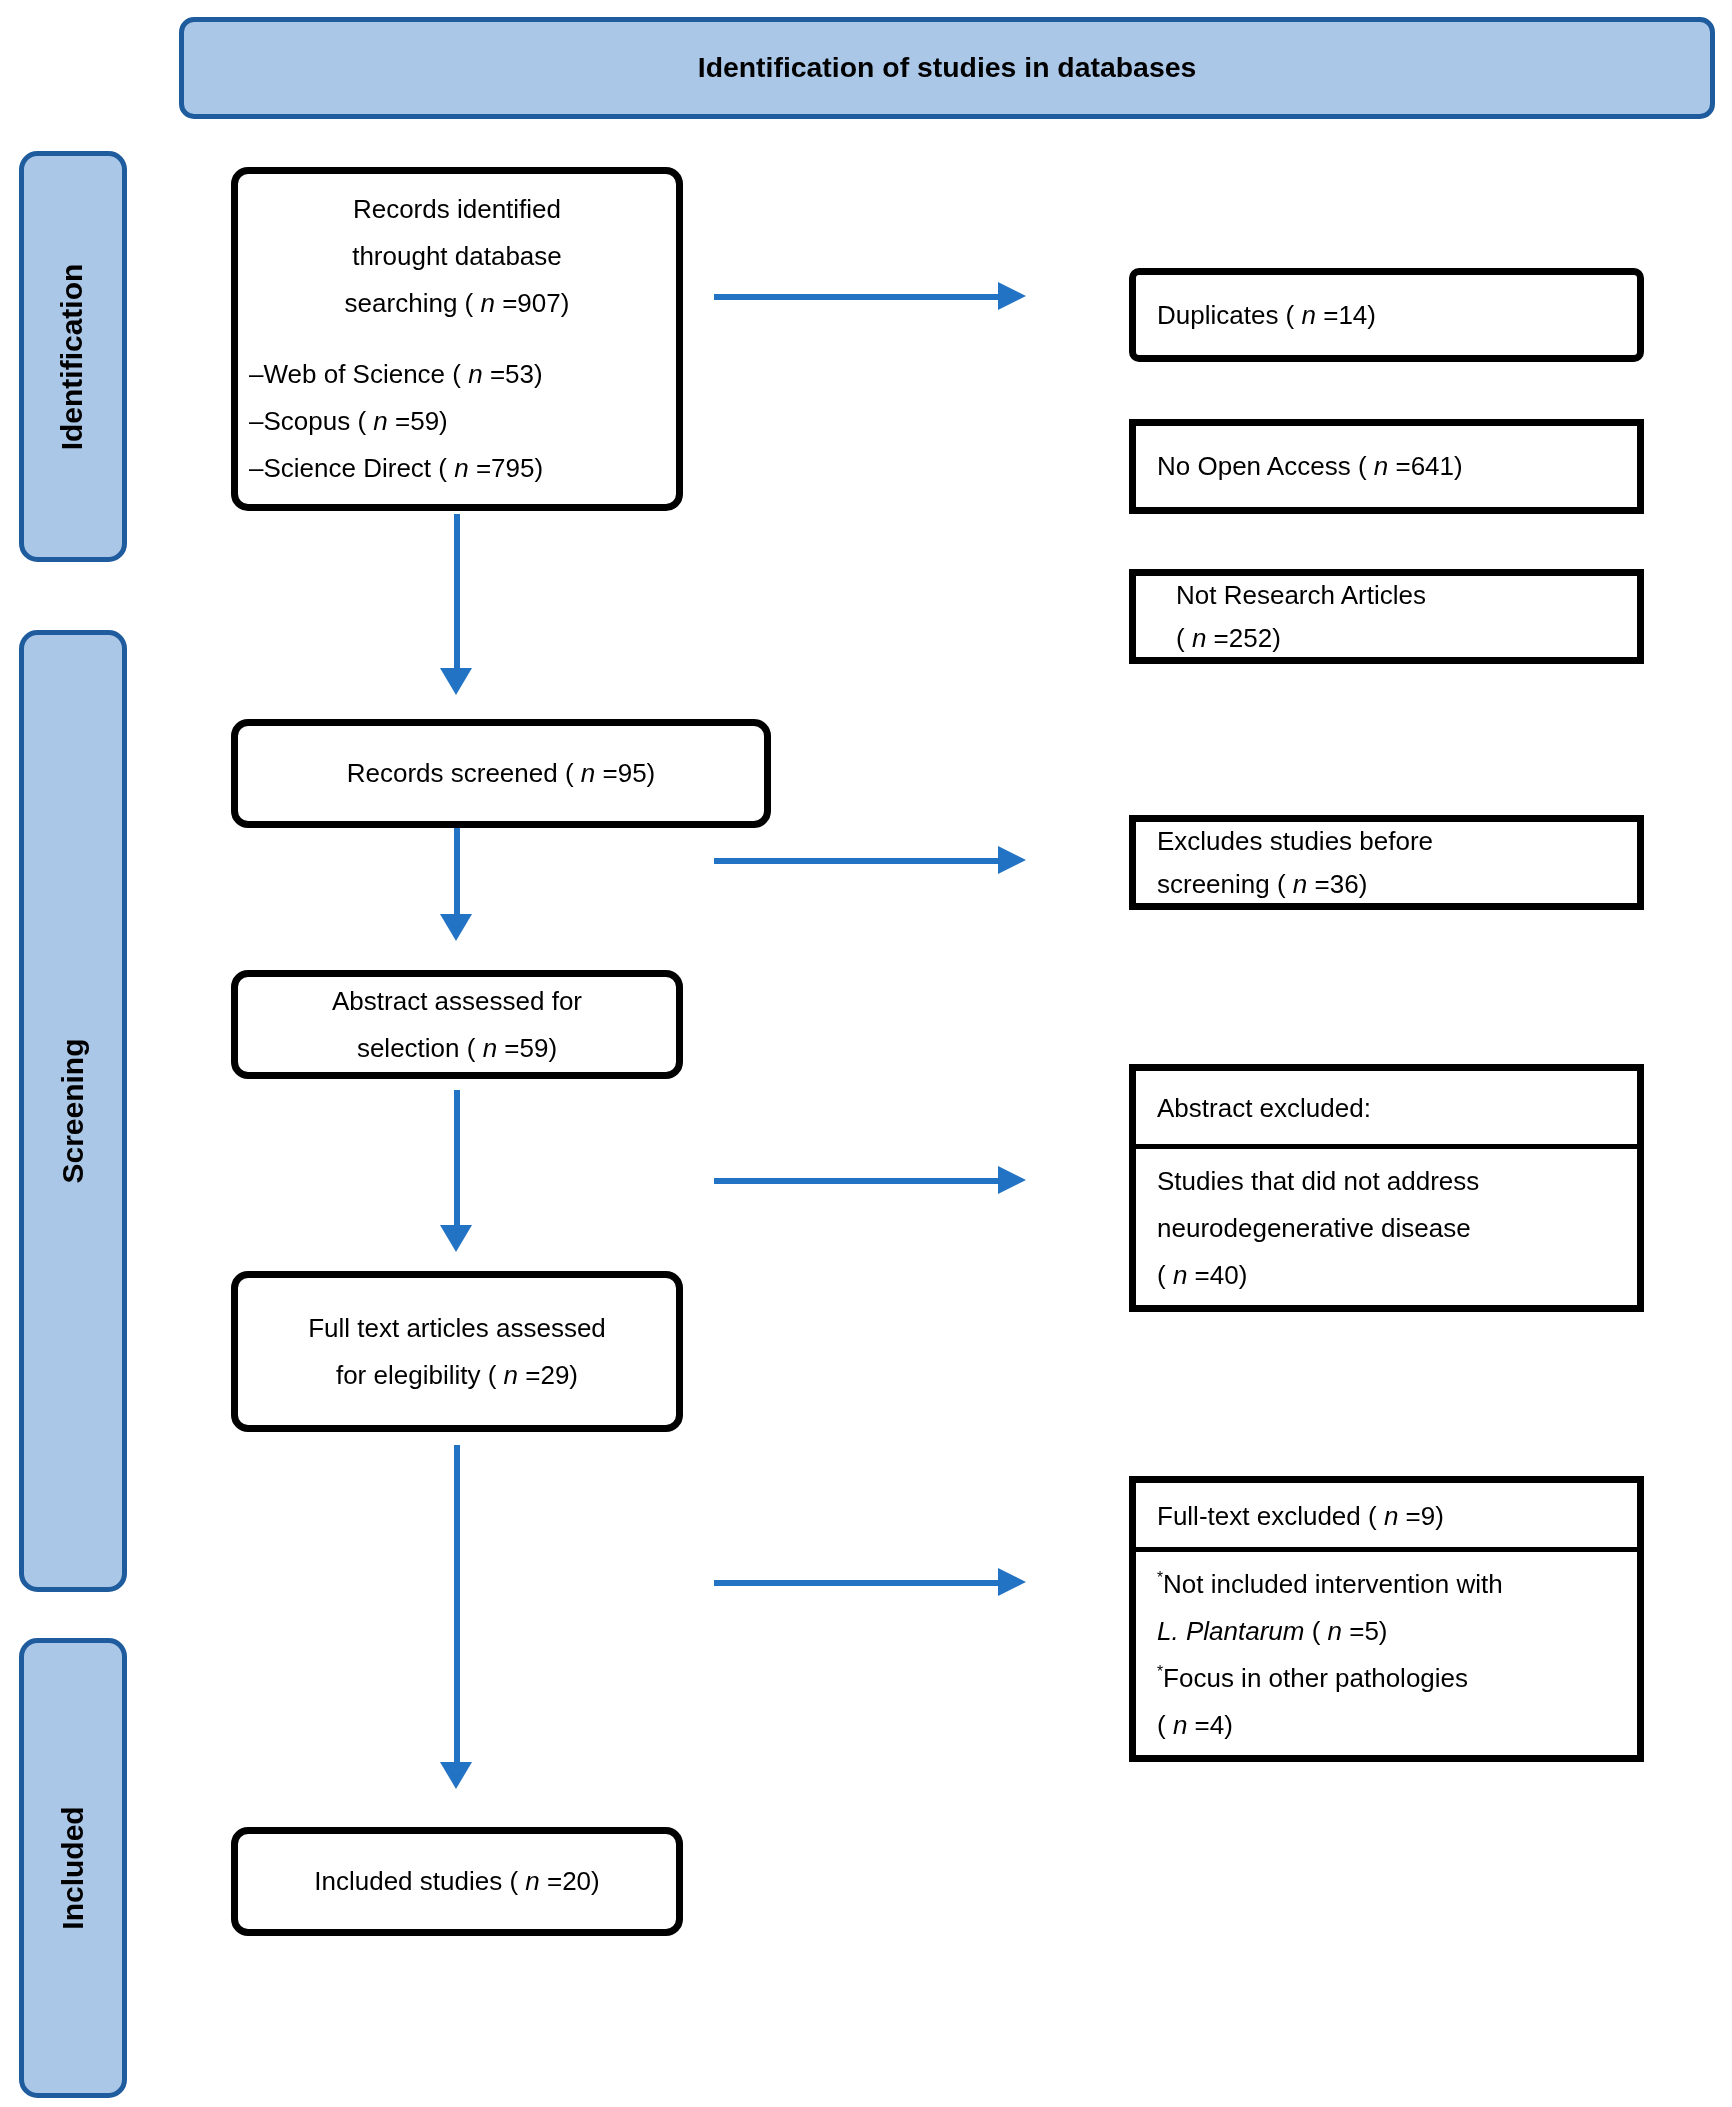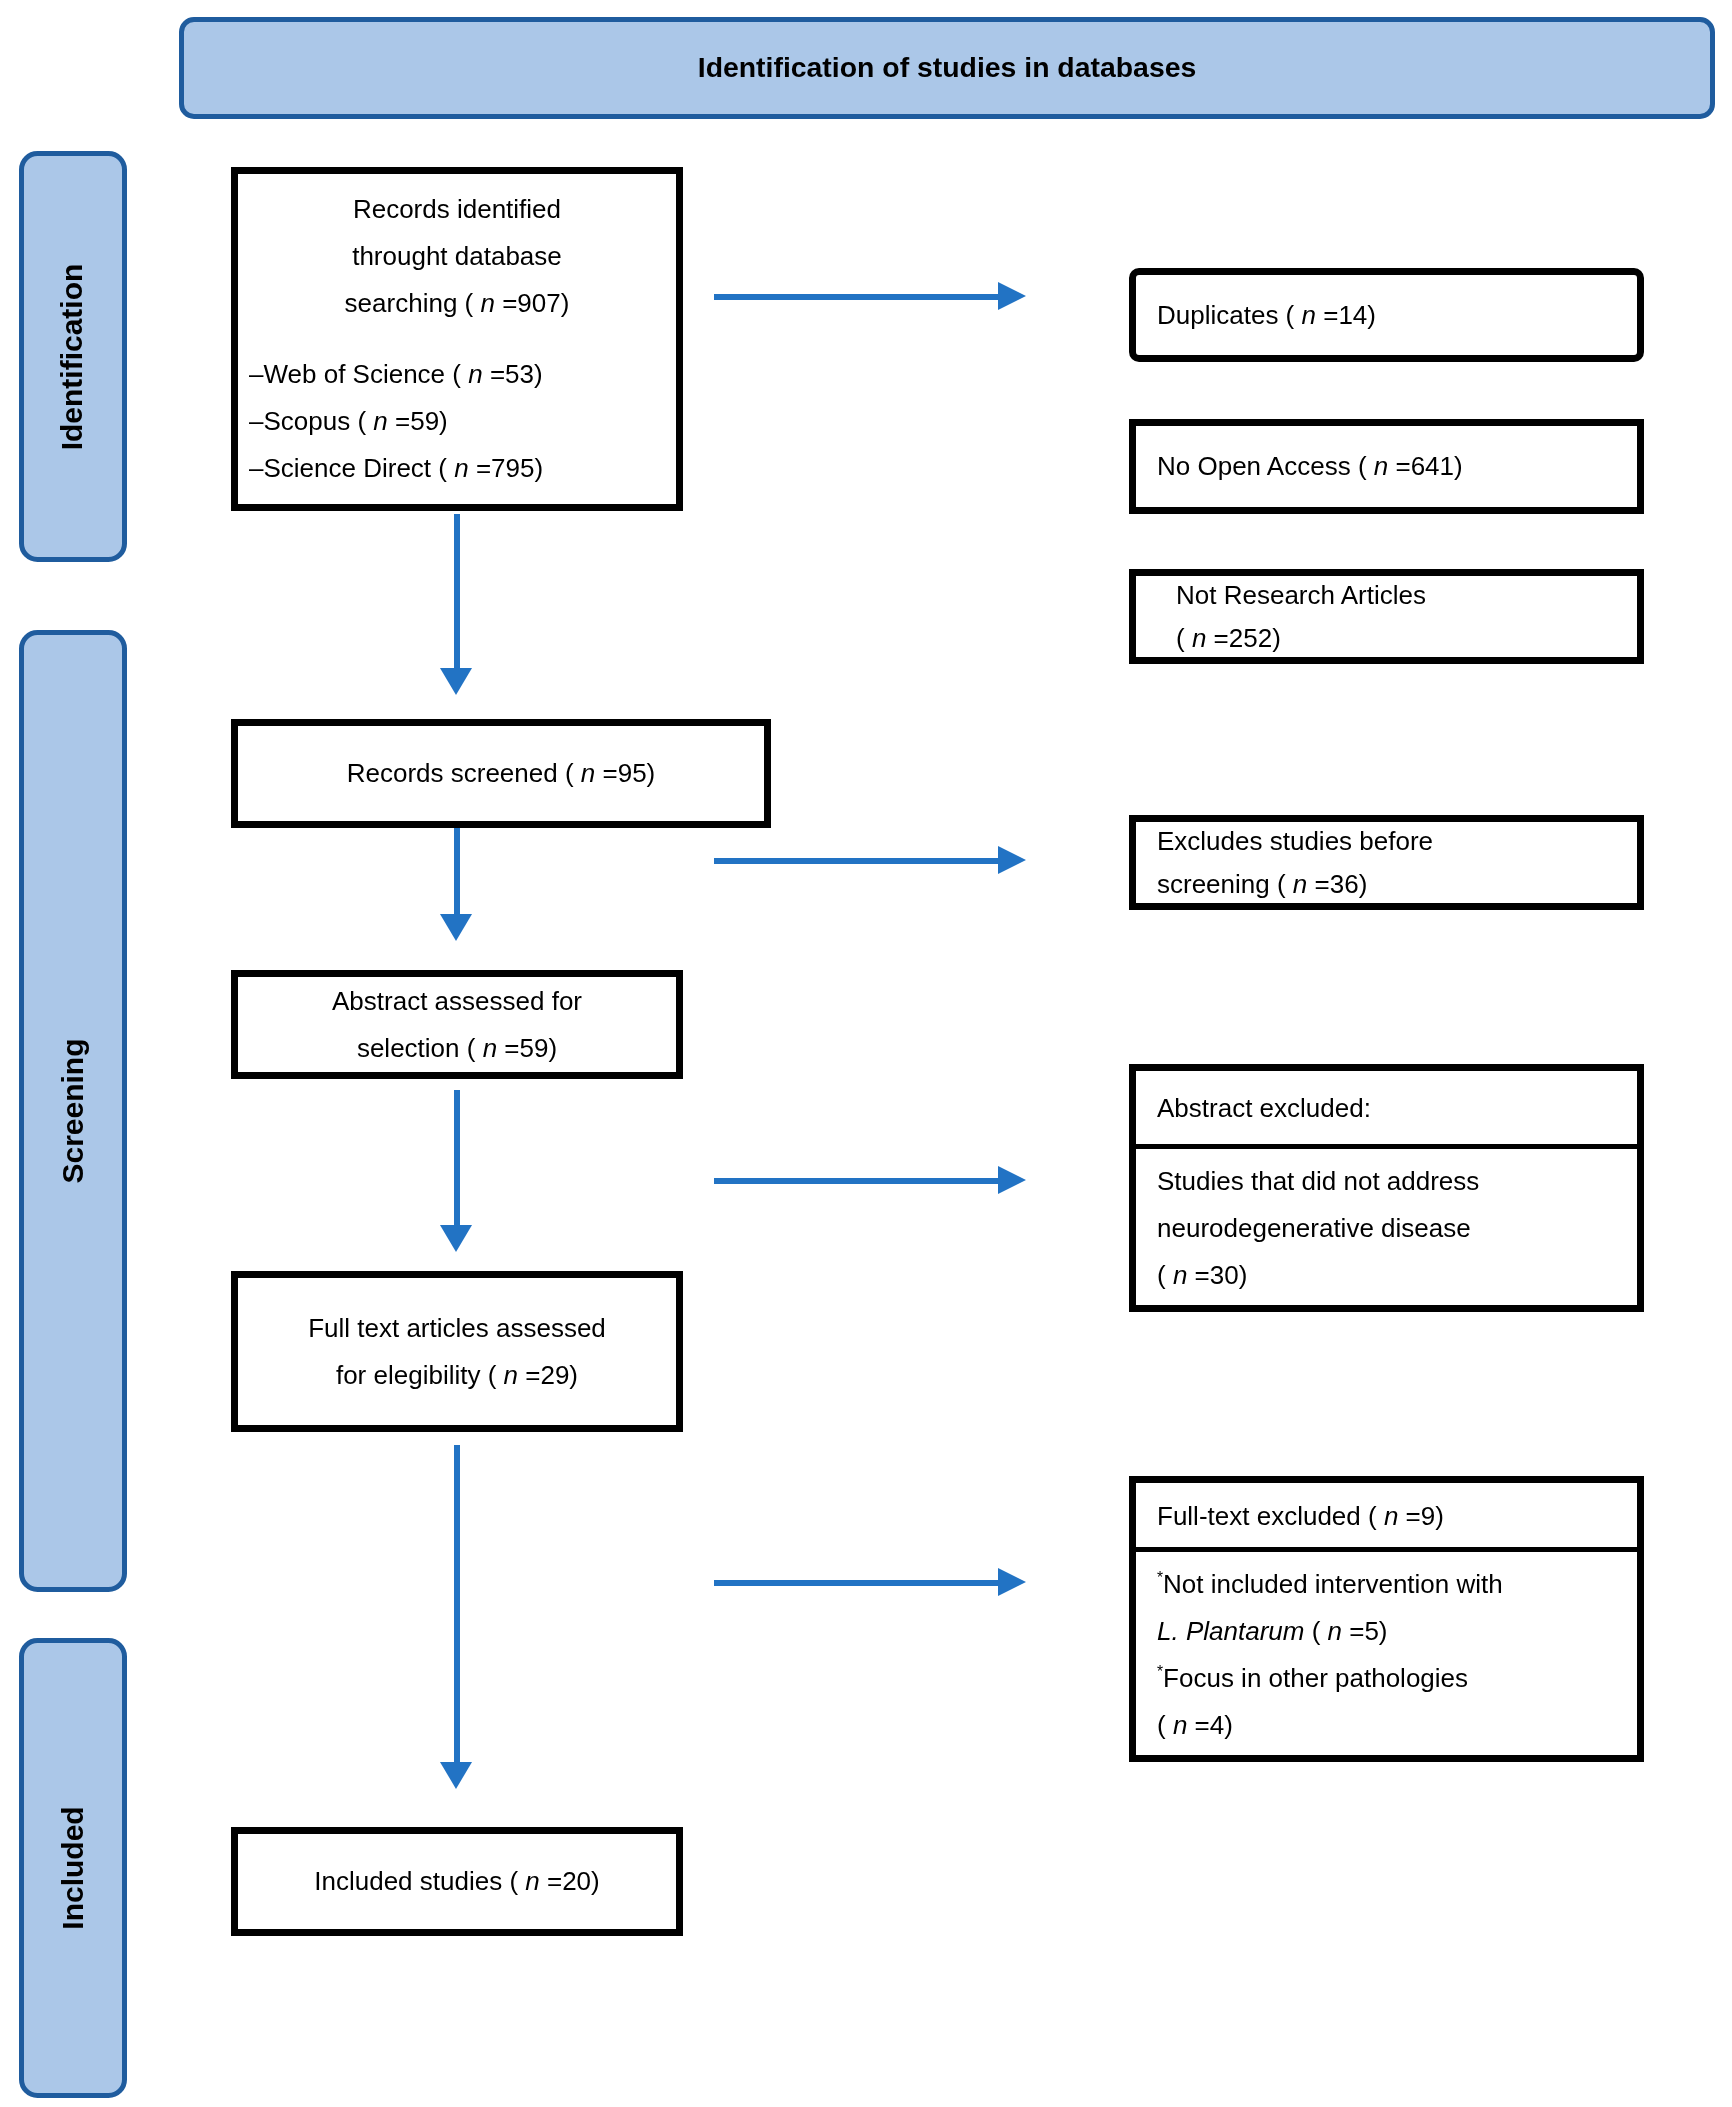--- a/index.html
+++ b/index.html
@@ -30,21 +30,21 @@
     transform:rotate(-90deg);white-space:nowrap;
     font-size:30px;font-weight:bold;
   }
 
   
   .fbox{
     position:absolute;background:#ffffff;border:7.4px solid var(--box-border);
     display:flex;flex-direction:column;justify-content:center;
     font-size:26px;line-height:47px;
   }
-  .fbox.center{align-items:center;text-align:center;}
+  .fbox.center{align-items:center;text-align:center;border-radius:17px;}
   .fbox.left{padding-left:21px;padding-right:8.7px;text-align:left;line-height:43px;}
   .fbox sup{font-size:60%;line-height:0;}
   .rich div{min-height:1em;}
 
   .source-group{margin-top:23.5px;align-self:stretch;text-align:left;padding-left:11px;padding-right:5px;}
 
   
   .split-top{padding:8.7px 21px 6.2px 21px;border-bottom:5.6px solid var(--box-border);
     display:flex;flex-direction:column;justify-content:center;}
   .split-body{padding:8.7px 21px 6.2px 21px;flex:1;display:flex;flex-direction:column;justify-content:center;}
@@ -146,21 +146,21 @@
   <div class="fbox" style="left:1129px;top:1064px;width:515px;height:248px;padding:0;">
     <div class="split-top" style="height:80px;">
       <div class="rich">
           <div><span>Abstract excluded:</span></div>
         </div>
     </div>
     <div class="split-body">
       <div class="rich">
           <div><span>Studies that did not address</span></div>
           <div><span>neurodegenerative disease</span></div>
-          <div><span>( </span><i>n</i><span> =30)</span></div>
+          <div><span>( </span><i>n</i><span> =40)</span></div>
         </div>
     </div>
   </div>
 
   <div class="fbox" style="left:1129px;top:1476px;width:515px;height:286px;padding:0;">
     <div class="split-top" style="height:93px;">
       <div class="rich">
           <div><span>Full-text excluded ( </span><i>n</i><span> =9)</span></div>
         </div>
     </div>

